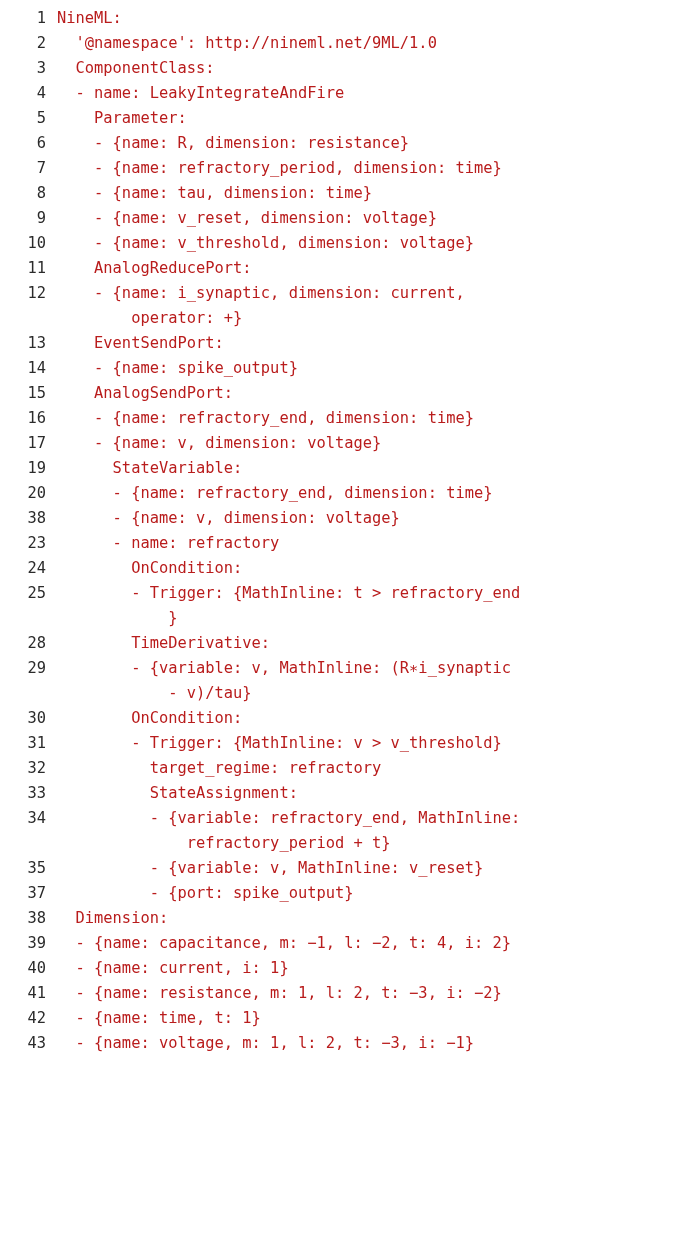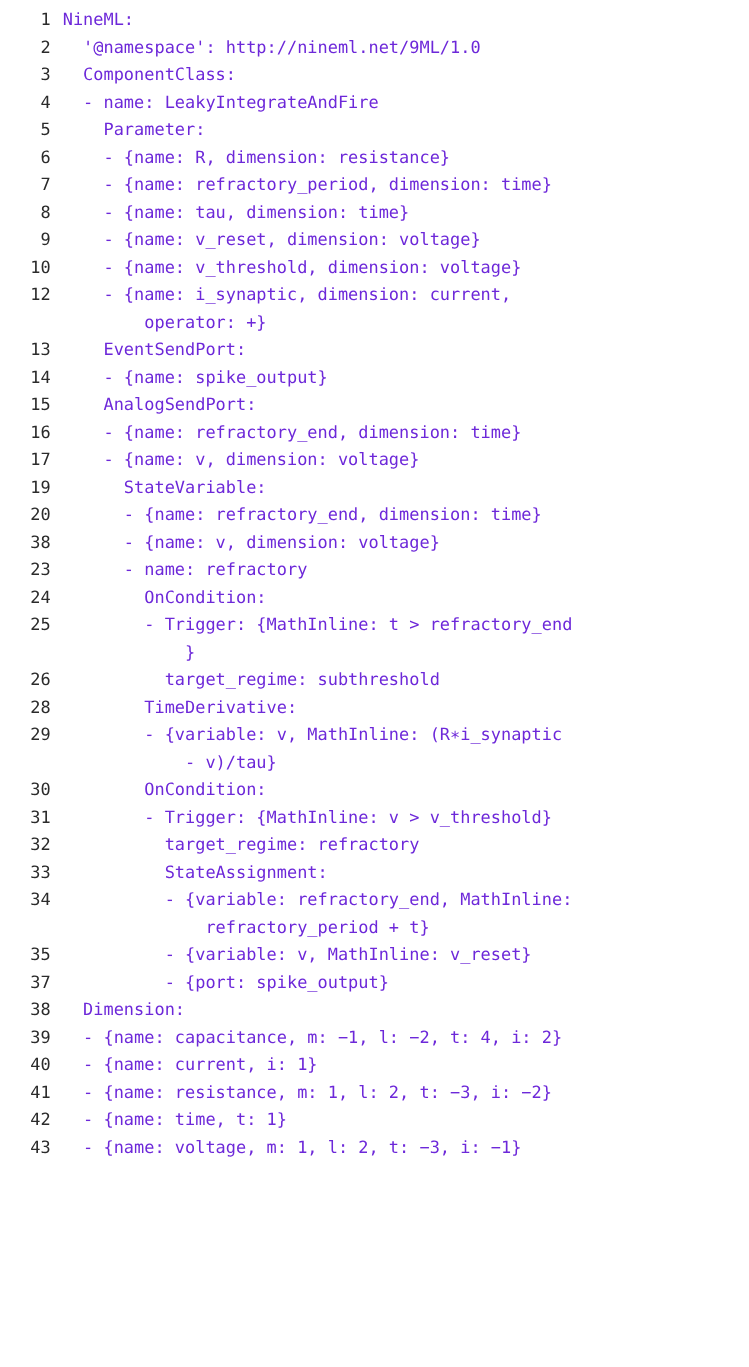--- a/index.html
+++ b/index.html
@@ -33,21 +33,21 @@
     color: #2b2b2b;
     font-size: 15.4px;
     line-height: 25.0px;
     user-select: none;
     white-space: pre;
   }
   .line-content {
     flex: 1 1 auto;
     padding-left: 11px;
     white-space: pre;
-    color: #6d28d9;
+    color: #b91c1c;
     font-size: 15.4px;
     line-height: 25.0px;
     letter-spacing: 0px;
   }
   
   .code-line.continuation .line-number {
     visibility: hidden;
   }
 </style>
 </head>
@@ -57,35 +57,35 @@
     <div class="code-line"><span class="line-number">1</span><span class="line-content">NineML:</span></div>
     <div class="code-line"><span class="line-number">2</span><span class="line-content">  '@namespace': http://nineml.net/9ML/1.0</span></div>
     <div class="code-line"><span class="line-number">3</span><span class="line-content">  ComponentClass:</span></div>
     <div class="code-line"><span class="line-number">4</span><span class="line-content">  - name: LeakyIntegrateAndFire</span></div>
     <div class="code-line"><span class="line-number">5</span><span class="line-content">    Parameter:</span></div>
     <div class="code-line"><span class="line-number">6</span><span class="line-content">    - {name: R, dimension: resistance}</span></div>
     <div class="code-line"><span class="line-number">7</span><span class="line-content">    - {name: refractory_period, dimension: time}</span></div>
     <div class="code-line"><span class="line-number">8</span><span class="line-content">    - {name: tau, dimension: time}</span></div>
     <div class="code-line"><span class="line-number">9</span><span class="line-content">    - {name: v_reset, dimension: voltage}</span></div>
     <div class="code-line"><span class="line-number">10</span><span class="line-content">    - {name: v_threshold, dimension: voltage}</span></div>
+    <div class="code-line"><span class="line-number">11</span><span class="line-content">    AnalogReducePort:</span></div>
     <div class="code-line"><span class="line-number">12</span><span class="line-content">    - {name: i_synaptic, dimension: current,</span></div>
     <div class="code-line continuation"><span class="line-number">&nbsp;</span><span class="line-content">        operator: +}</span></div>
     <div class="code-line"><span class="line-number">13</span><span class="line-content">    EventSendPort:</span></div>
     <div class="code-line"><span class="line-number">14</span><span class="line-content">    - {name: spike_output}</span></div>
     <div class="code-line"><span class="line-number">15</span><span class="line-content">    AnalogSendPort:</span></div>
     <div class="code-line"><span class="line-number">16</span><span class="line-content">    - {name: refractory_end, dimension: time}</span></div>
     <div class="code-line"><span class="line-number">17</span><span class="line-content">    - {name: v, dimension: voltage}</span></div>
     <div class="code-line"><span class="line-number">19</span><span class="line-content">      StateVariable:</span></div>
     <div class="code-line"><span class="line-number">20</span><span class="line-content">      - {name: refractory_end, dimension: time}</span></div>
     <div class="code-line"><span class="line-number">38</span><span class="line-content">      - {name: v, dimension: voltage}</span></div>
     <div class="code-line"><span class="line-number">23</span><span class="line-content">      - name: refractory</span></div>
     <div class="code-line"><span class="line-number">24</span><span class="line-content">        OnCondition:</span></div>
     <div class="code-line"><span class="line-number">25</span><span class="line-content">        - Trigger: {MathInline: t &gt; refractory_end</span></div>
     <div class="code-line continuation"><span class="line-number">&nbsp;</span><span class="line-content">            }</span></div>
-    <div class="code-line"><span class="line-number">26</span><span class="line-content">          target_regime: subthreshold</span></div>
     <div class="code-line"><span class="line-number">28</span><span class="line-content">        TimeDerivative:</span></div>
     <div class="code-line"><span class="line-number">29</span><span class="line-content">        - {variable: v, MathInline: (R∗i_synaptic</span></div>
     <div class="code-line continuation"><span class="line-number">&nbsp;</span><span class="line-content">            - v)/tau}</span></div>
     <div class="code-line"><span class="line-number">30</span><span class="line-content">        OnCondition:</span></div>
     <div class="code-line"><span class="line-number">31</span><span class="line-content">        - Trigger: {MathInline: v &gt; v_threshold}</span></div>
     <div class="code-line"><span class="line-number">32</span><span class="line-content">          target_regime: refractory</span></div>
     <div class="code-line"><span class="line-number">33</span><span class="line-content">          StateAssignment:</span></div>
     <div class="code-line"><span class="line-number">34</span><span class="line-content">          - {variable: refractory_end, MathInline:</span></div>
     <div class="code-line continuation"><span class="line-number">&nbsp;</span><span class="line-content">              refractory_period + t}</span></div>
     <div class="code-line"><span class="line-number">35</span><span class="line-content">          - {variable: v, MathInline: v_reset}</span></div>

